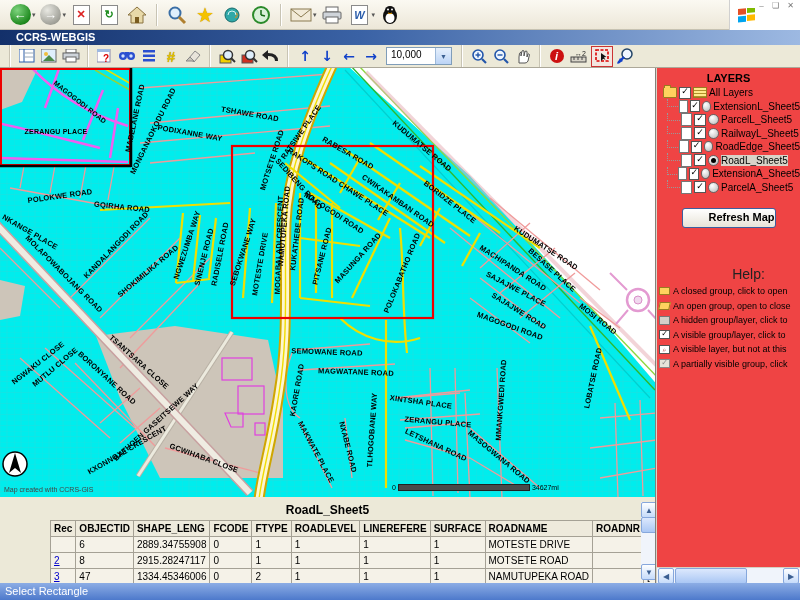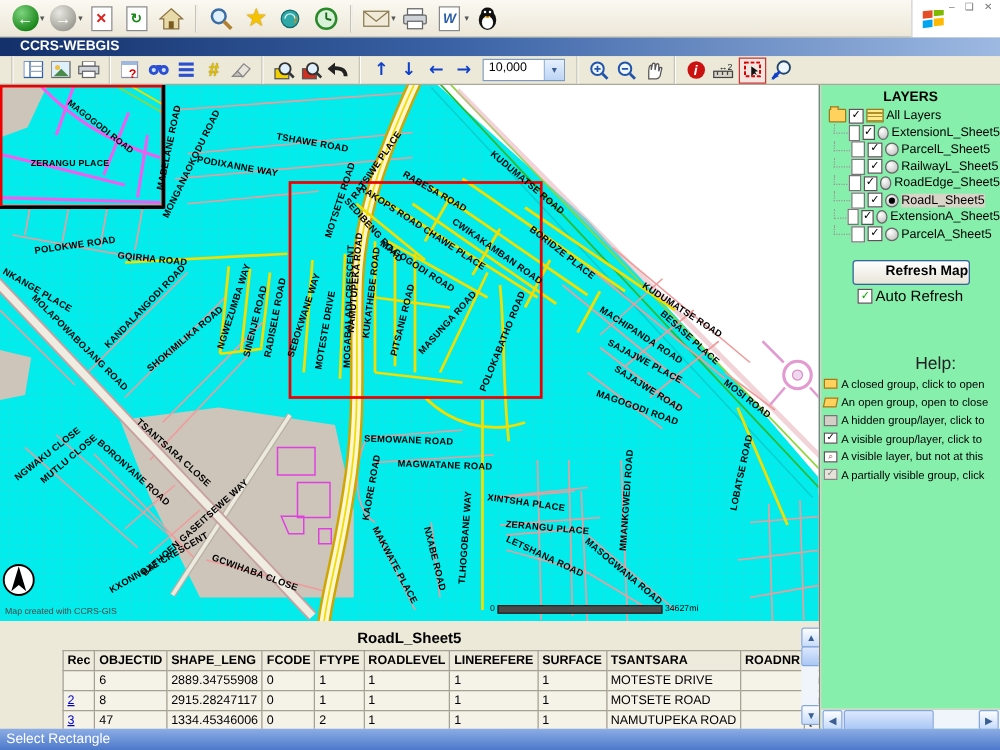--- a/index.html
+++ b/index.html
@@ -36,21 +36,21 @@
      display:flex;align-items:center;justify-content:center;font-size:7px;color:#3b5f91;}
   
   .map-area{position:absolute;top:68px;left:0;width:655px;height:429px;background:#fff;overflow:hidden;}
   .map-area svg{position:absolute;top:0;left:0;}
   .mlab{position:absolute;font-size:7.5px;font-weight:bold;color:#000;white-space:nowrap;
         letter-spacing:.2px;pointer-events:none;transform-origin:center;}
   .map-credit{position:absolute;left:4px;top:418px;font-size:7px;color:#444;pointer-events:none;}
   .scalebar{position:absolute;left:392px;top:416px;display:flex;align-items:center;font-size:7px;color:#000;pointer-events:none;}
   .scalebar .bar{width:130px;height:5px;background:#4a4a4a;border:1px solid #222;margin:0 2px;}
   
-  .right-panel{position:absolute;top:68px;left:655px;width:145px;height:515px;background:#86efac;
+  .right-panel{position:absolute;top:68px;left:655px;width:145px;height:515px;background:#ef4444;
     border-left:2px groove #d8d4c8;box-sizing:border-box;overflow:hidden;}
   .layers-title{text-align:center;font-size:11px;font-weight:bold;margin-top:4px;}
   .tree{margin:2px 0 0 6px;text-align:right;}
   .trow{display:flex;align-items:center;height:13.5px;font-size:10px;white-space:nowrap;}
   .trow .conn{width:12px;height:7px;border-left:1px dotted #999;border-bottom:1px dotted #999;
       margin:-6px 1px 0 4px;}
   .ticon{display:inline-block;margin-right:2px;}
   .ticon.folder{width:12px;height:9px;background:#ffd25e;border:1px solid #9a7b20;border-radius:1px;position:relative;}
   .ticon.folder::before{content:"";position:absolute;top:-3px;left:0;width:5px;height:2px;background:#ffd25e;border:1px solid #9a7b20;border-bottom:none;}
   .ticon.stack{width:12px;height:9px;background:repeating-linear-gradient(#ffe98a 0 2px,#b08f2a 2px 3px);border:1px solid #9a7b20;}
@@ -608,24 +608,20 @@
         <div class="trow child">
           <span class="conn"></span>
           <span class="ticon doc"></span>
           <span class="chk on"></span>
           <span class="radio"></span>
           <span class="tlabel">ParcelA_Sheet5</span>
         </div>
       </div>
   </div>
   <div class="refresh-btn">Refresh Map</div>
-  <div class="autorow">
-    <span class="chk on green"></span>
-    <span>Auto Refresh</span>
-  </div>
   <div class="help-title">Help:</div>
   <div id="help-items">
       <div class="hrow">
         <span class="hicon folder-closed"></span>
         <span class="htext">A closed group, click to open</span>
       </div>
       <div class="hrow">
         <span class="hicon folder-open"></span>
         <span class="htext">An open group, open to close</span>
       </div>
@@ -672,21 +668,21 @@
     <thead>
         <tr id="tbl-head">
           <th>Rec</th>
           <th>OBJECTID</th>
           <th>SHAPE_LENG</th>
           <th>FCODE</th>
           <th>FTYPE</th>
           <th>ROADLEVEL</th>
           <th>LINEREFERE</th>
           <th>SURFACE</th>
-          <th>TSANTSARA</th>
+          <th>ROADNAME</th>
           <th>ROADNR</th>
           <th>#SHAPE#</th>
         </tr>
       </thead>
     <tbody id="tbl-body">
         <tr>
           <td class="rec"></td>
           <td>6</td>
           <td>2889.34755908</td>
           <td>0</td>

